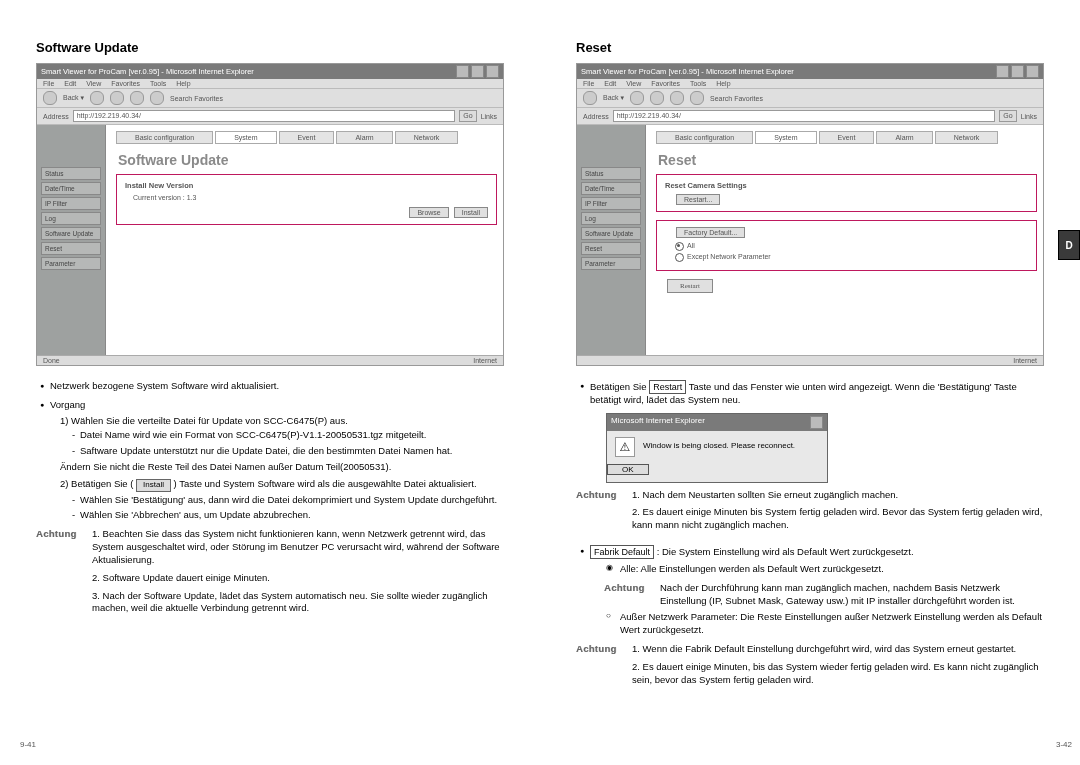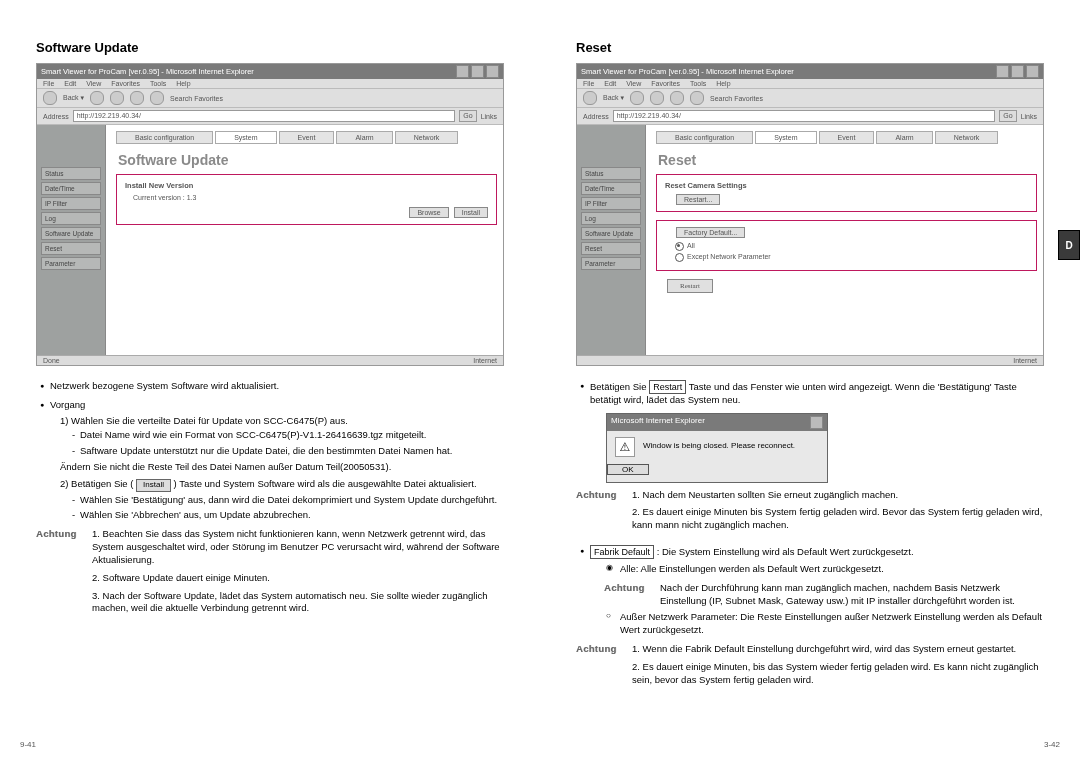--- a/index.html
+++ b/index.html
@@ -40,21 +40,21 @@
 .dash-list>li{position:relative;padding-left:8px;margin-bottom:3px;line-height:1.35}
 .dash-list>li:before{content:"-";position:absolute;left:0}
 .achtung-row{display:flex;margin-top:6px}
 .achtung-label{width:56px;flex:none;font-weight:bold;color:#666;letter-spacing:.3px;text-shadow:.5px 0 #bbb}
 .achtung-ol{list-style:none;padding:0;margin:0}
 .achtung-ol>li{margin-bottom:5px;line-height:1.35}
 .box-btn{border:1px solid #555;padding:0 3px;display:inline-block;font-size:9px;line-height:12px}
 .install-btn{border:1px solid #666;background:#ddd;padding:0 6px;font-size:8px;display:inline-block}
 .pgnum{position:absolute;bottom:16px;font-size:8px;color:#555}
 .pgnum.left{left:20px}
-.pgnum.right{right:20px}
+.pgnum.right{right:8px}
 .side-tab{position:absolute;right:0;top:230px;width:20px;height:28px;background:#3a3a3a;color:#fff;display:flex;align-items:center;justify-content:center;font-size:10px;font-weight:bold;border:1px solid #000}
 .dialog{border:1px solid #666;background:#e8e8e8;width:220px;font-size:8px;margin:6px 0 6px 16px}
 .dlg-title{background:#7a7a7a;color:#fff;padding:2px 4px;display:flex;align-items:flex-start}
 .dlg-title .spacer{flex:1}
 .dlg-body{display:flex;align-items:center;padding:6px 8px;gap:8px}
 .warn-ico{width:18px;height:18px;background:#fff;border:1px solid #999;display:flex;align-items:center;justify-content:center;font-size:12px}
 .dlg-foot{text-align:left;padding:2px 0 6px}
 .dlg-ok{border:1px solid #555;background:#ddd;padding:0 14px;font-size:8px}
 .radio-line{margin:2px 0 2px 10px;font-size:7px}
 .radio-dot{display:inline-block;width:7px;height:7px;border:1px solid #555;border-radius:50%;vertical-align:middle;margin-right:3px;position:relative}
@@ -140,21 +140,21 @@
     </div>
 
     <ul class="bullet-list">
       <li>Netzwerk bezogene System Software wird aktualisiert.</li>
       <li>
         <span>Vorgang</span>
         <ol class="num-list">
           <li>
             <span>1)</span> <span>Wählen Sie die verteilte Datei für Update von SCC-C6475(P) aus.</span>
             <ul class="dash-list">
-              <li>Datei Name wird wie ein Format von SCC-C6475(P)-V1.1-26416639.tgz mitgeteilt.</li>
+              <li>Datei Name wird wie ein Format von SCC-C6475(P)-V1.1-20050531.tgz mitgeteilt.</li>
               <li>Saftware Update unterstützt nur die Update Datei, die den bestimmten Datei Namen hat.</li>
             </ul>
             <div style="">Ändern Sie nicht die Reste Teil des Datei Namen außer Datum Teil(20050531).</div>
           </li>
           <li>
             <span>2)</span>
             <span>Betätigen Sie (</span>
             <span class="install-btn">Install</span>
             <span>) Taste und System Software wird als die ausgewählte Datei aktualisiert.</span>
             <ul class="dash-list">

